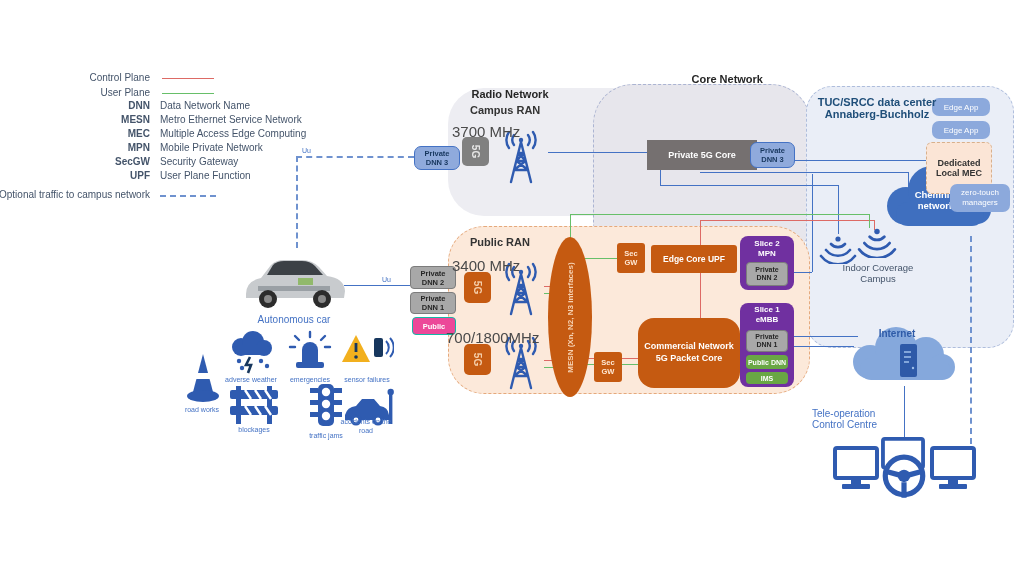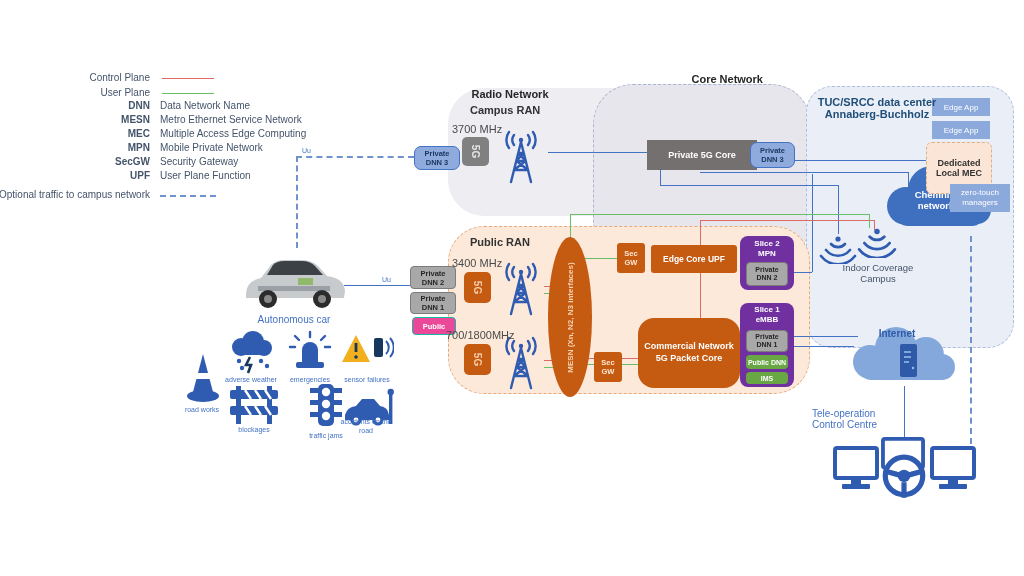--- a/index.html
+++ b/index.html
@@ -12,30 +12,30 @@
   .pre{white-space:pre-line;}
   .grayb{background:#a8a8a8;border:1px solid #7c7c7c;border-radius:4px;color:#262626;
     font-weight:bold;font-size:7.5px;line-height:1.2;}
   .blueb{background:#8faadc;border:1.5px solid #4472c4;border-radius:7px;color:#17375e;
     font-weight:bold;font-size:7.5px;line-height:1.2;}
   .greenb{background:#ec4899;border:1px solid #14b8a6;border-radius:4px;color:#fff;
     font-weight:bold;font-size:7.5px;}
   .greenl{background:#69a744;border-radius:4px;color:#fff;font-weight:bold;font-size:7px;}
   .orangeb{background:#c55a11;color:#ffe8d4;font-weight:bold;border-radius:3px;}
   .purpleb{background:#7030a0;border-radius:8px;color:#fff;font-weight:bold;}
-  .bluepill{background:#8ca9dc;border-radius:0;color:#fff;font-size:8px;}
+  .bluepill{background:#8ca9dc;border-radius:7px;color:#fff;font-size:8px;}
   .hl{position:absolute;height:0;border-top:1.6px solid;z-index:5;}
   .vl{position:absolute;width:0;border-left:1.6px solid;z-index:5;}
   .blu{border-color:#4472c4;}.red{border-color:#dd6a65;}.grn{border-color:#67bf69;}
   .dshh{border-top-style:dashed;border-color:#6f92cf;}
   .dshv{border-left-style:dashed;border-color:#6f92cf;}
   .lb{position:absolute;color:#44546a;font-size:10px;z-index:7;line-height:1.2;}
   .lgr{position:absolute;color:#44546a;font-size:10px;white-space:nowrap;z-index:7;}
   .ttl{position:absolute;font-weight:bold;font-size:11px;color:#333;z-index:7;}
-  .freq{position:absolute;font-size:11px;color:#4a4a4a;z-index:7;}
+  .freq{position:absolute;font-size:15px;color:#4a4a4a;z-index:7;}
   .hz{position:absolute;color:#4472c4;font-size:7px;text-align:center;z-index:7;line-height:1.25;}
   .uu{position:absolute;color:#4472c4;font-size:7px;z-index:7;}
   .cell{position:absolute;display:flex;align-items:center;justify-content:center;z-index:6;
     border-radius:5px;}
   .cell span{transform:rotate(90deg);font-weight:bold;font-size:10px;}
   svg{display:block;}
   .icon{position:absolute;z-index:6;}
 </style>
 </head>
 <body>

